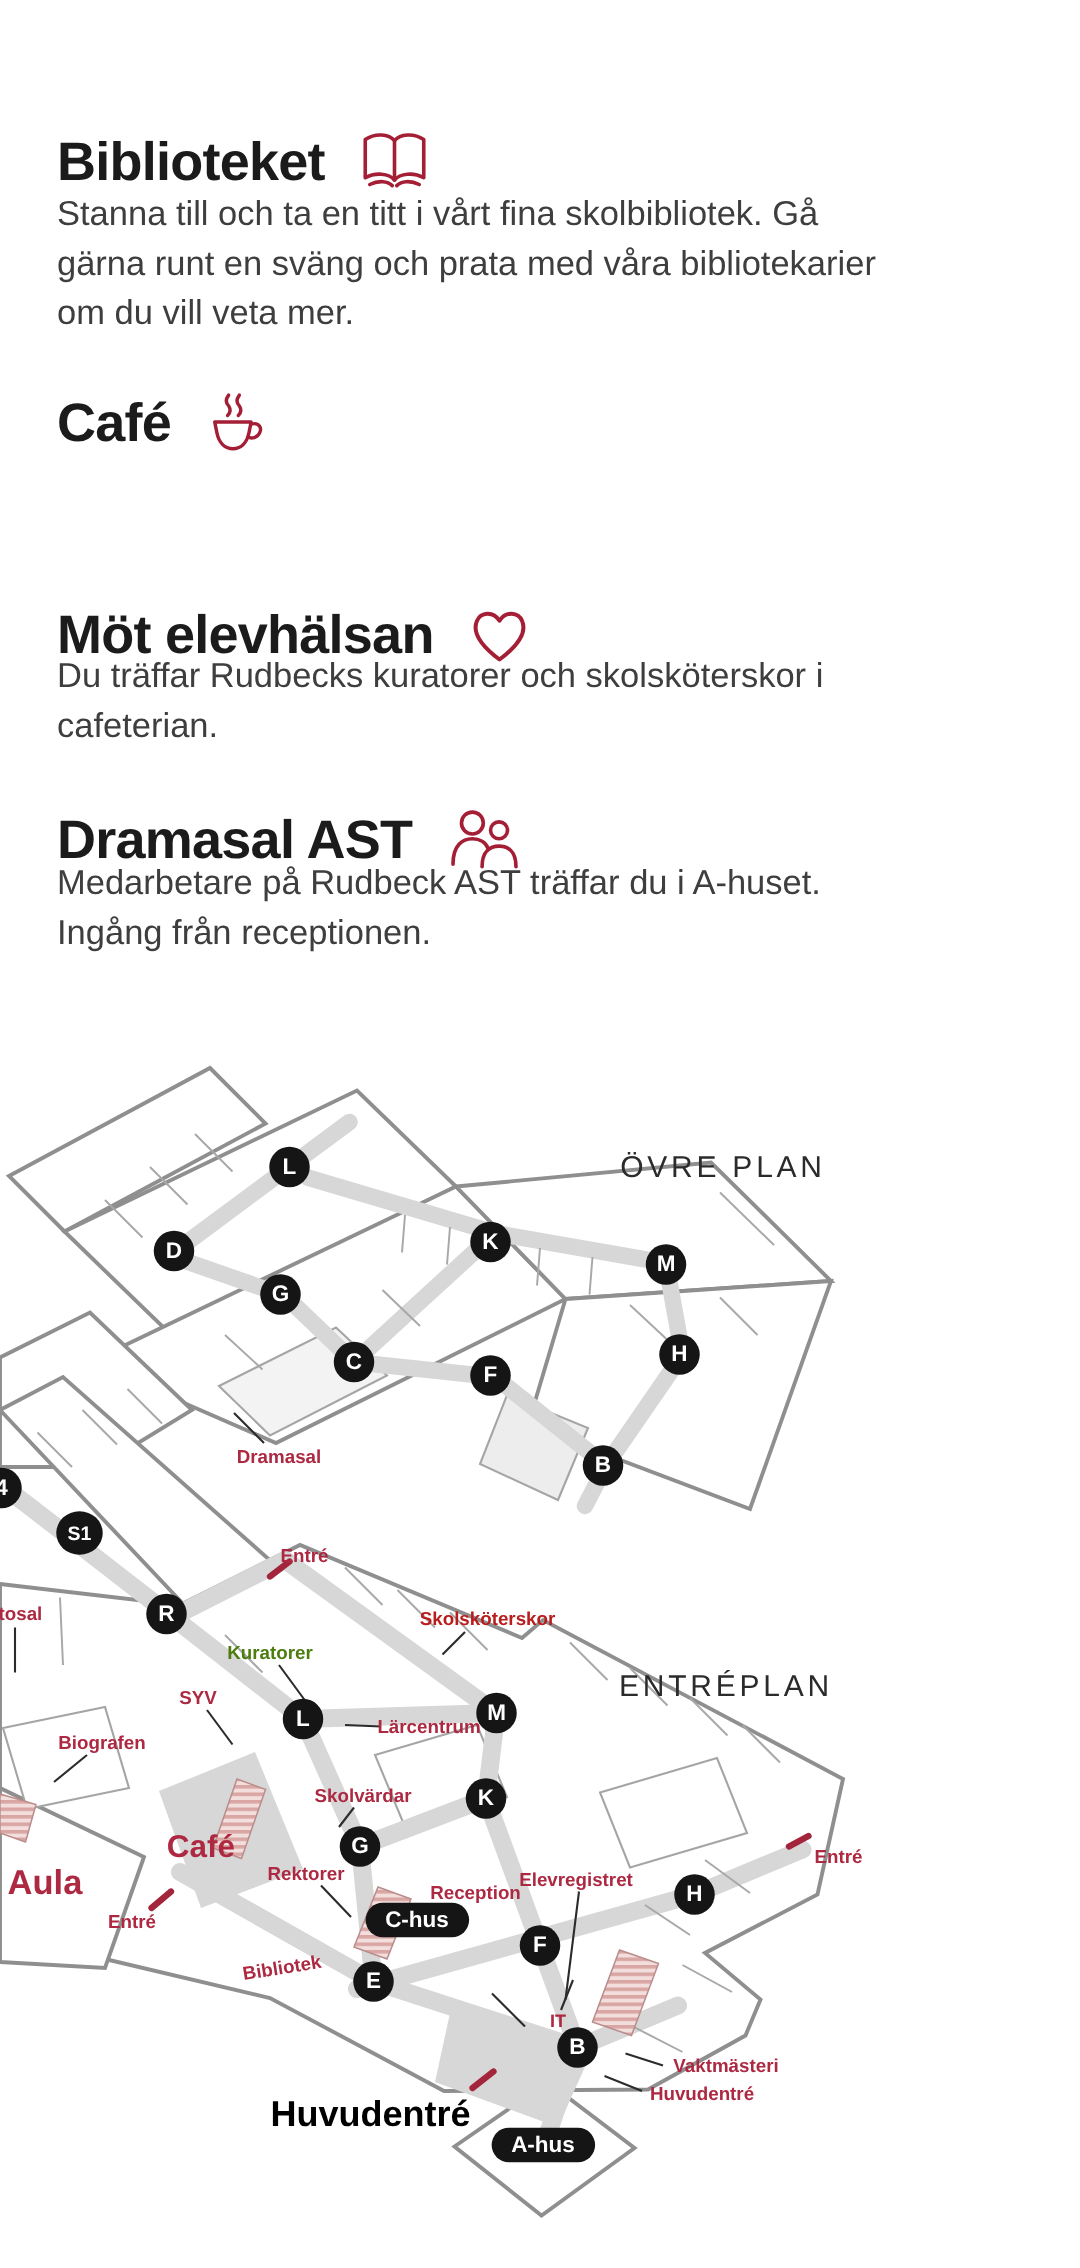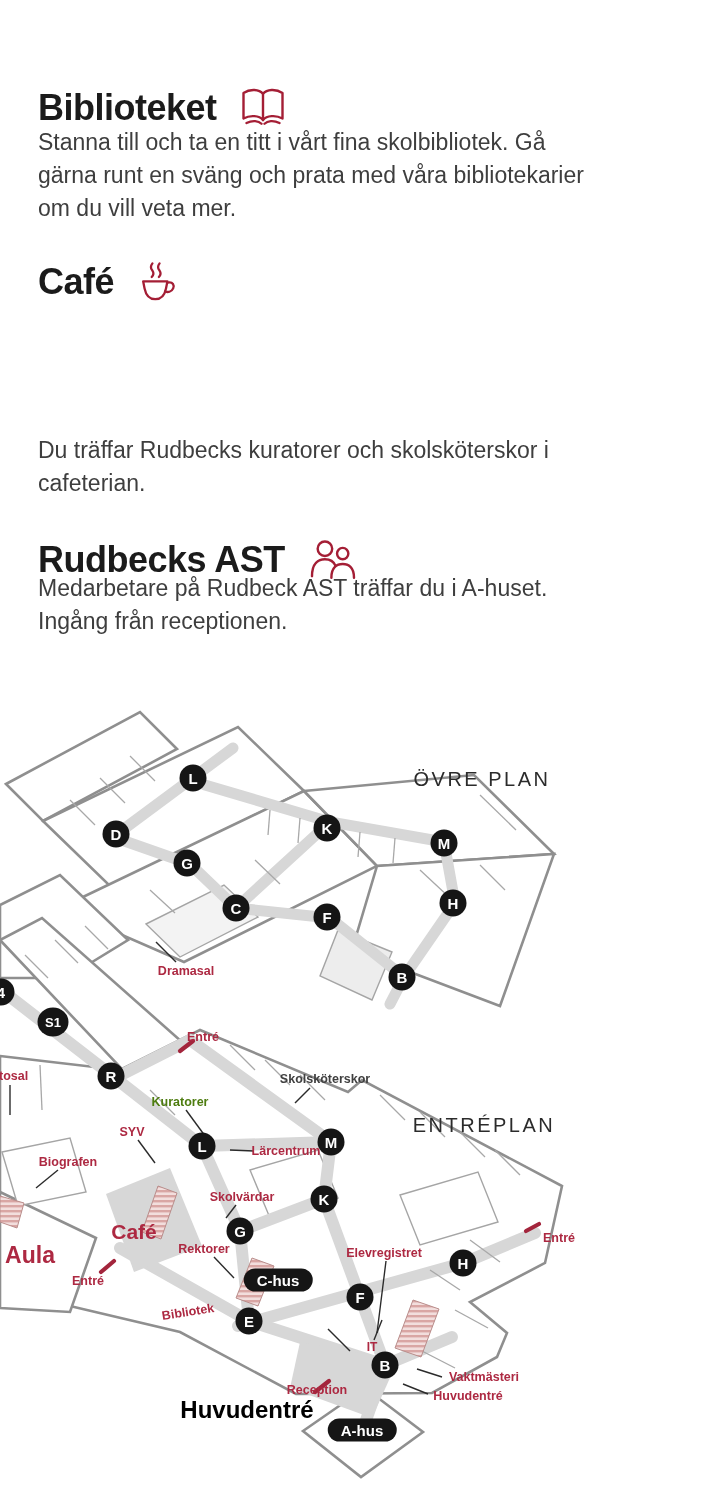--- a/index.html
+++ b/index.html
@@ -47,25 +47,31 @@
   <div class="sec-head h2">
     <span>Café</span>
     <svg width="40" height="42" viewBox="0 0 56 58" fill="none" stroke="#a41e35" stroke-width="3.2" stroke-linecap="round" stroke-linejoin="round">
       <path d="M23,3 c-3,4 -3,7 0,10 c2,3 2,6 -1,9"></path>
       <path d="M33,3 c-3,4 -3,7 0,10 c2,3 2,6 -1,9"></path>
       <path d="M10,28 L44,28 L42,38 C40,48 34,53 27,53 C20,53 14,48 12,38 Z"></path>
       <path d="M44,30 C52,28 54,34 52,38 C50,43 44,44 41,42"></path>
     </svg>
   </div>
 
+  <div class="sec-head h3">
+    <span>Möt elevhälsan</span>
+    <svg width="44" height="40" viewBox="0 0 52 48" fill="none" stroke="#a41e35" stroke-width="3.2" stroke-linecap="round" stroke-linejoin="round">
+      <path d="M26,44 C10,32 4,22 8,13 C11,6 21,5 26,13 C31,5 41,6 44,13 C48,22 42,32 26,44 Z"></path>
+    </svg>
+  </div>
   <div class="sec-body p3">Du träffar Rudbecks kuratorer och skolsköterskor i
 cafeterian.</div>
 
   <div class="sec-head h4">
-    <span>Rudbecks AST</span>
+    <span>Dramasal AST</span>
     <svg width="52" height="42" viewBox="0 0 64 52" fill="none" stroke="#a41e35" stroke-width="3" stroke-linecap="round" stroke-linejoin="round">
       <circle cx="22" cy="12" r="9"></circle>
       <path d="M6,46 C6,30 14,25 22,25 C28,25 33,28 35,33"></path>
       <circle cx="44" cy="18" r="7"></circle>
       <path d="M30,48 C30,35 37,31 44,31 C51,31 58,35 58,48"></path>
     </svg>
   </div>
   <div class="sec-body p4">Medarbetare på Rudbeck AST träffar du i A-huset.
 Ingång från receptionen.</div>
 
@@ -215,33 +221,33 @@
       <div class="marker" style="background: rgb(21, 21, 21); left: 240px; top: 1231px;">G</div>
       <div class="marker" style="background: rgb(21, 21, 21); left: 463px; top: 1263px;">H</div>
       <div class="marker" style="background: rgb(21, 21, 21); left: 360px; top: 1297px;">F</div>
       <div class="marker" style="background: rgb(21, 21, 21); left: 249px; top: 1321px;">E</div>
       <div class="marker" style="background: rgb(21, 21, 21); left: 385px; top: 1365px;">B</div>
       <div class="hus" style="background: rgb(21, 21, 21); left: 262px; top: 1280px; margin-left: 16px;">C-hus</div>
       <div class="hus" style="background: rgb(21, 21, 21); left: 362px; top: 1430px;">A-hus</div>
       <div class="mlabel" style="color: rgb(173, 41, 66); left: 186px; top: 971px;">Dramasal</div>
       <div class="mlabel" style="color: rgb(173, 41, 66); left: 203px; top: 1037px;">Entré</div>
       <div class="mlabel" style="color: rgb(173, 41, 66); left: 6px; top: 1076px;">Fotosal</div>
-      <div class="mlabel" style="color: #404040; left: 325px; top: 1079px;">Skolsköterskor</div>
+      <div class="mlabel" style="color: #b91c1c; left: 325px; top: 1079px;">Skolsköterskor</div>
       <div class="mlabel" style="color: #4d7c0f; left: 180px; top: 1102px;">Kuratorer</div>
       <div class="mlabel" style="color: rgb(173, 41, 66); left: 132px; top: 1132px;">SYV</div>
       <div class="mlabel" style="color: rgb(173, 41, 66); left: 286px; top: 1151px;">Lärcentrum</div>
       <div class="mlabel" style="color: rgb(173, 41, 66); left: 68px; top: 1162px;">Biografen</div>
       <div class="mlabel" style="color: rgb(173, 41, 66); left: 242px; top: 1197px;">Skolvärdar</div>
       <div class="mlabel" style="color: rgb(173, 41, 66); font-size: 21px; left: 134px; top: 1232px;">Café</div>
       <div class="mlabel" style="color: rgb(173, 41, 66); left: 204px; top: 1249px;">Rektorer</div>
       <div class="mlabel" style="color: rgb(173, 41, 66); font-size: 23px; left: 30px; top: 1255px;">Aula</div>
       <div class="mlabel" style="color: rgb(173, 41, 66); left: 384px; top: 1253px;">Elevregistret</div>
       <div class="mlabel" style="color: rgb(173, 41, 66); left: 559px; top: 1238px;">Entré</div>
       <div class="mlabel" style="color: rgb(173, 41, 66); left: 88px; top: 1281px;">Entré</div>
       <div class="mlabel" style="color: rgb(173, 41, 66); transform: translate(-50%, -50%) rotate(-9deg); left: 188px; top: 1312px;">Bibliotek</div>
-      <div class="mlabel" style="color: rgb(173, 41, 66); left: 317px; top: 1390px;">Reception</div>
+      <div class="mlabel" style="color: rgb(173, 41, 66); left: 317px; top: 1262px;">Reception</div>
       <div class="mlabel" style="color: rgb(173, 41, 66); font-size: 12px; left: 372px; top: 1347px;">IT</div>
       <div class="mlabel" style="color: rgb(173, 41, 66); left: 484px; top: 1377px;">Vaktmästeri</div>
       <div class="mlabel" style="color: rgb(173, 41, 66); left: 468px; top: 1396px;">Huvudentré</div>
       <div class="mlabel" style="color: #000000; font-size: 24px; left: 247px; top: 1410px;">Huvudentré</div>
     </div>
 
 </div>
 
 </body></html>

